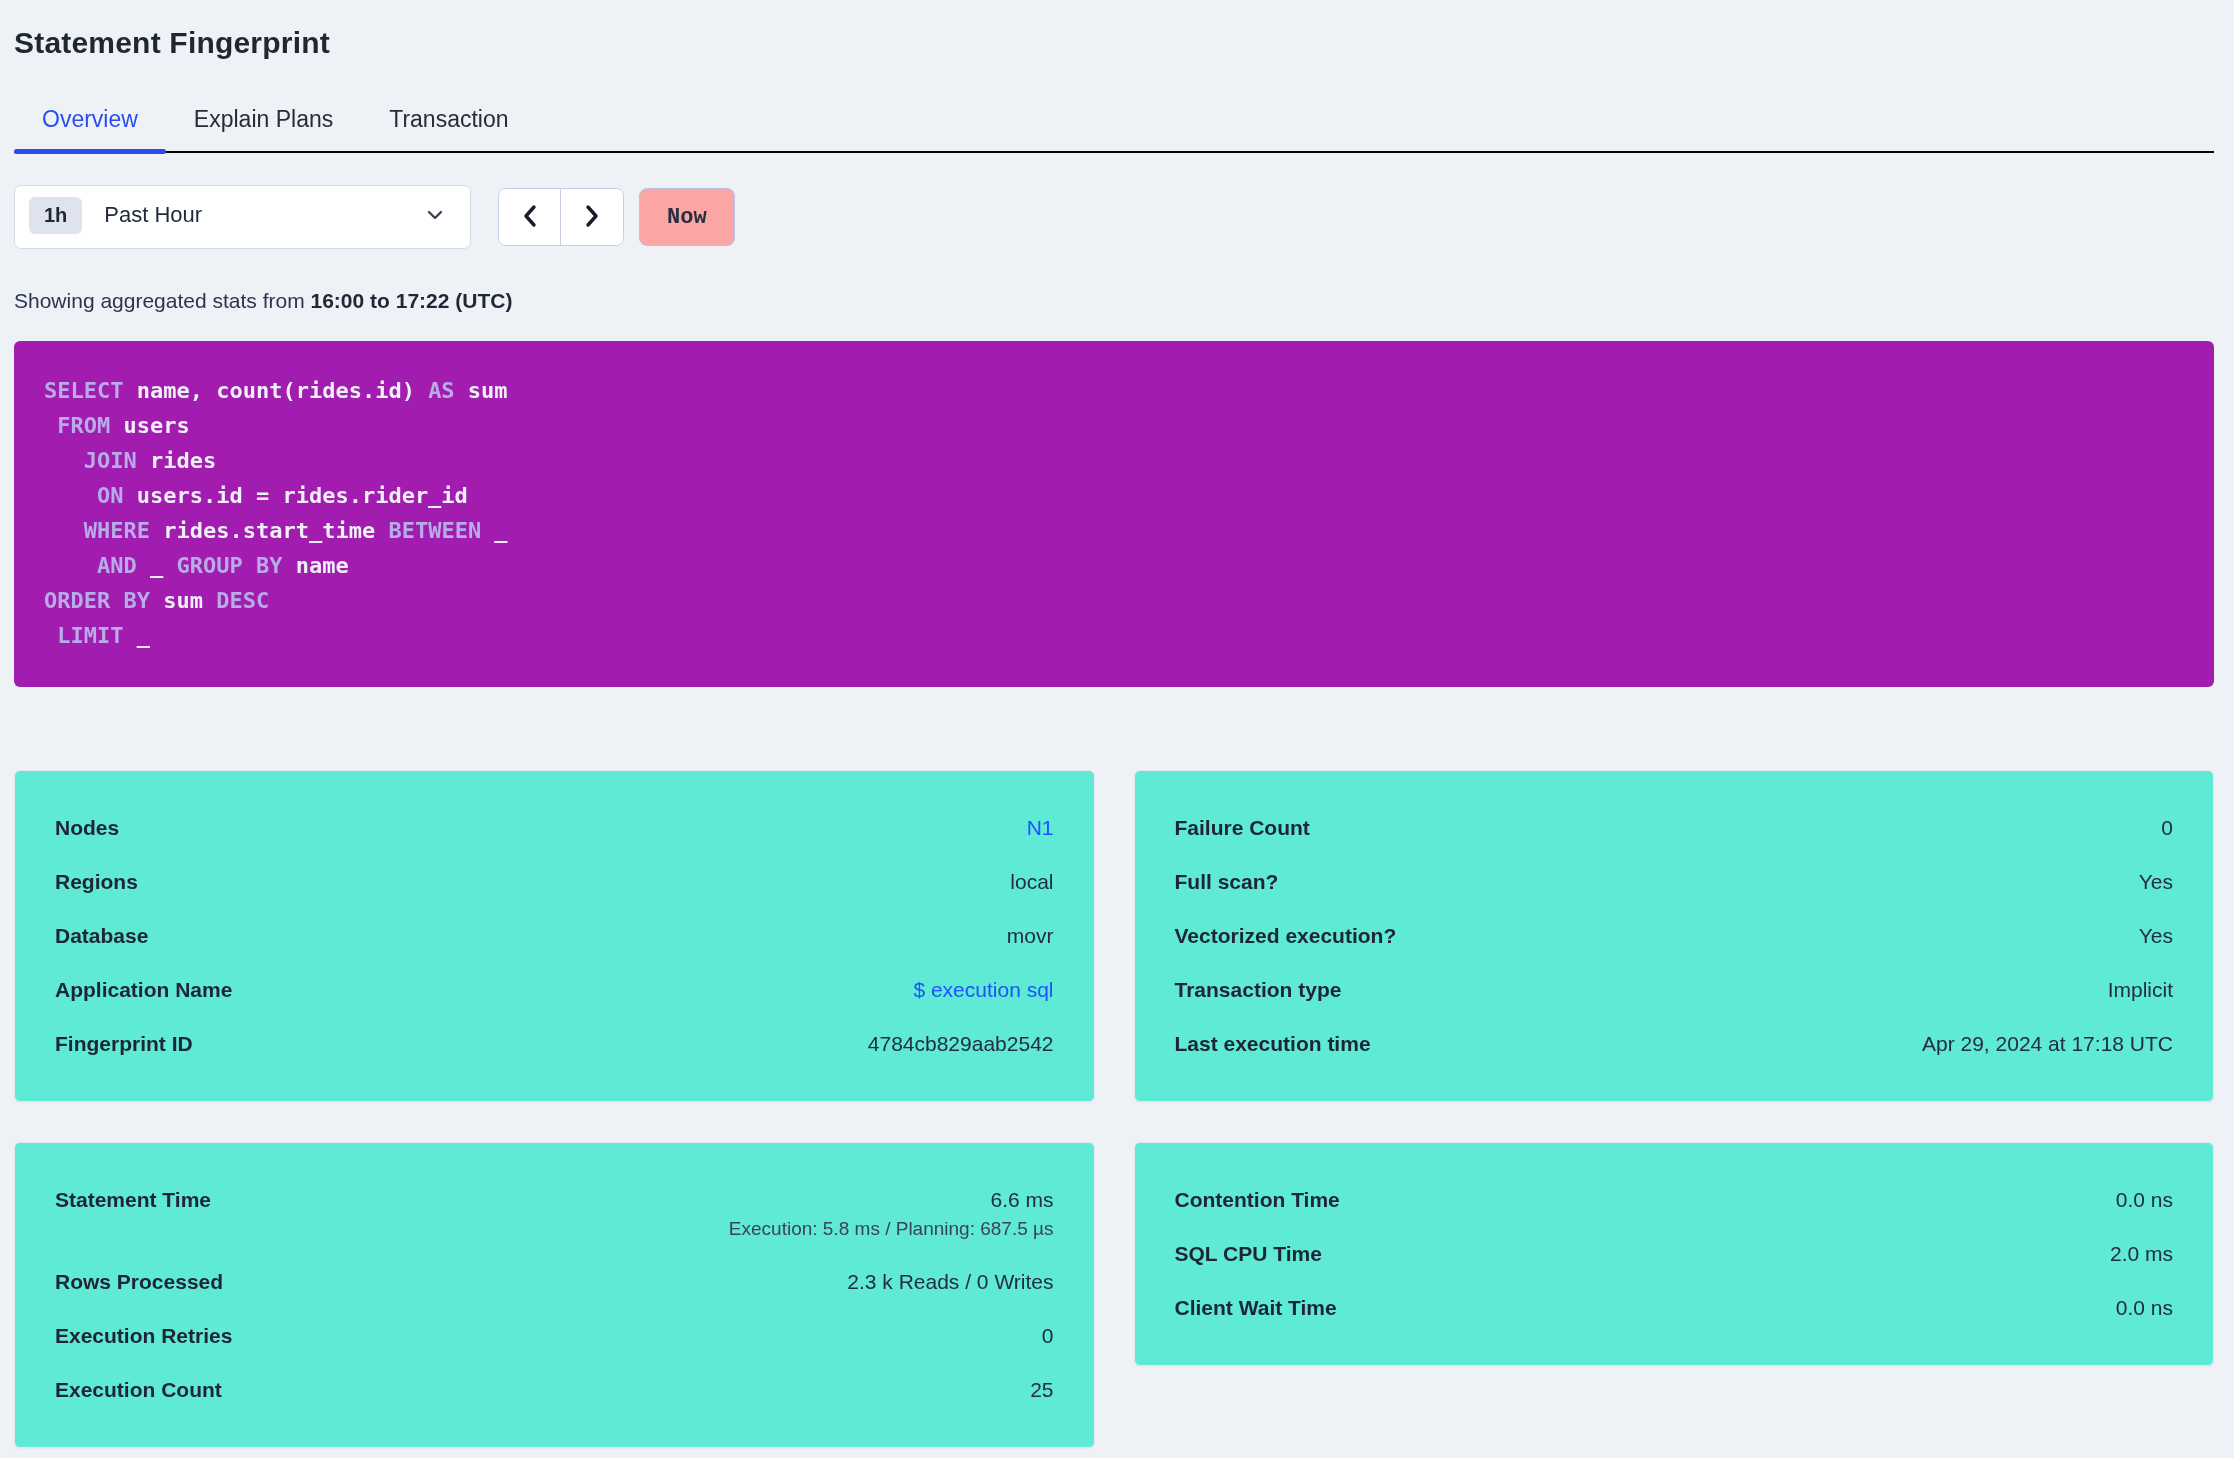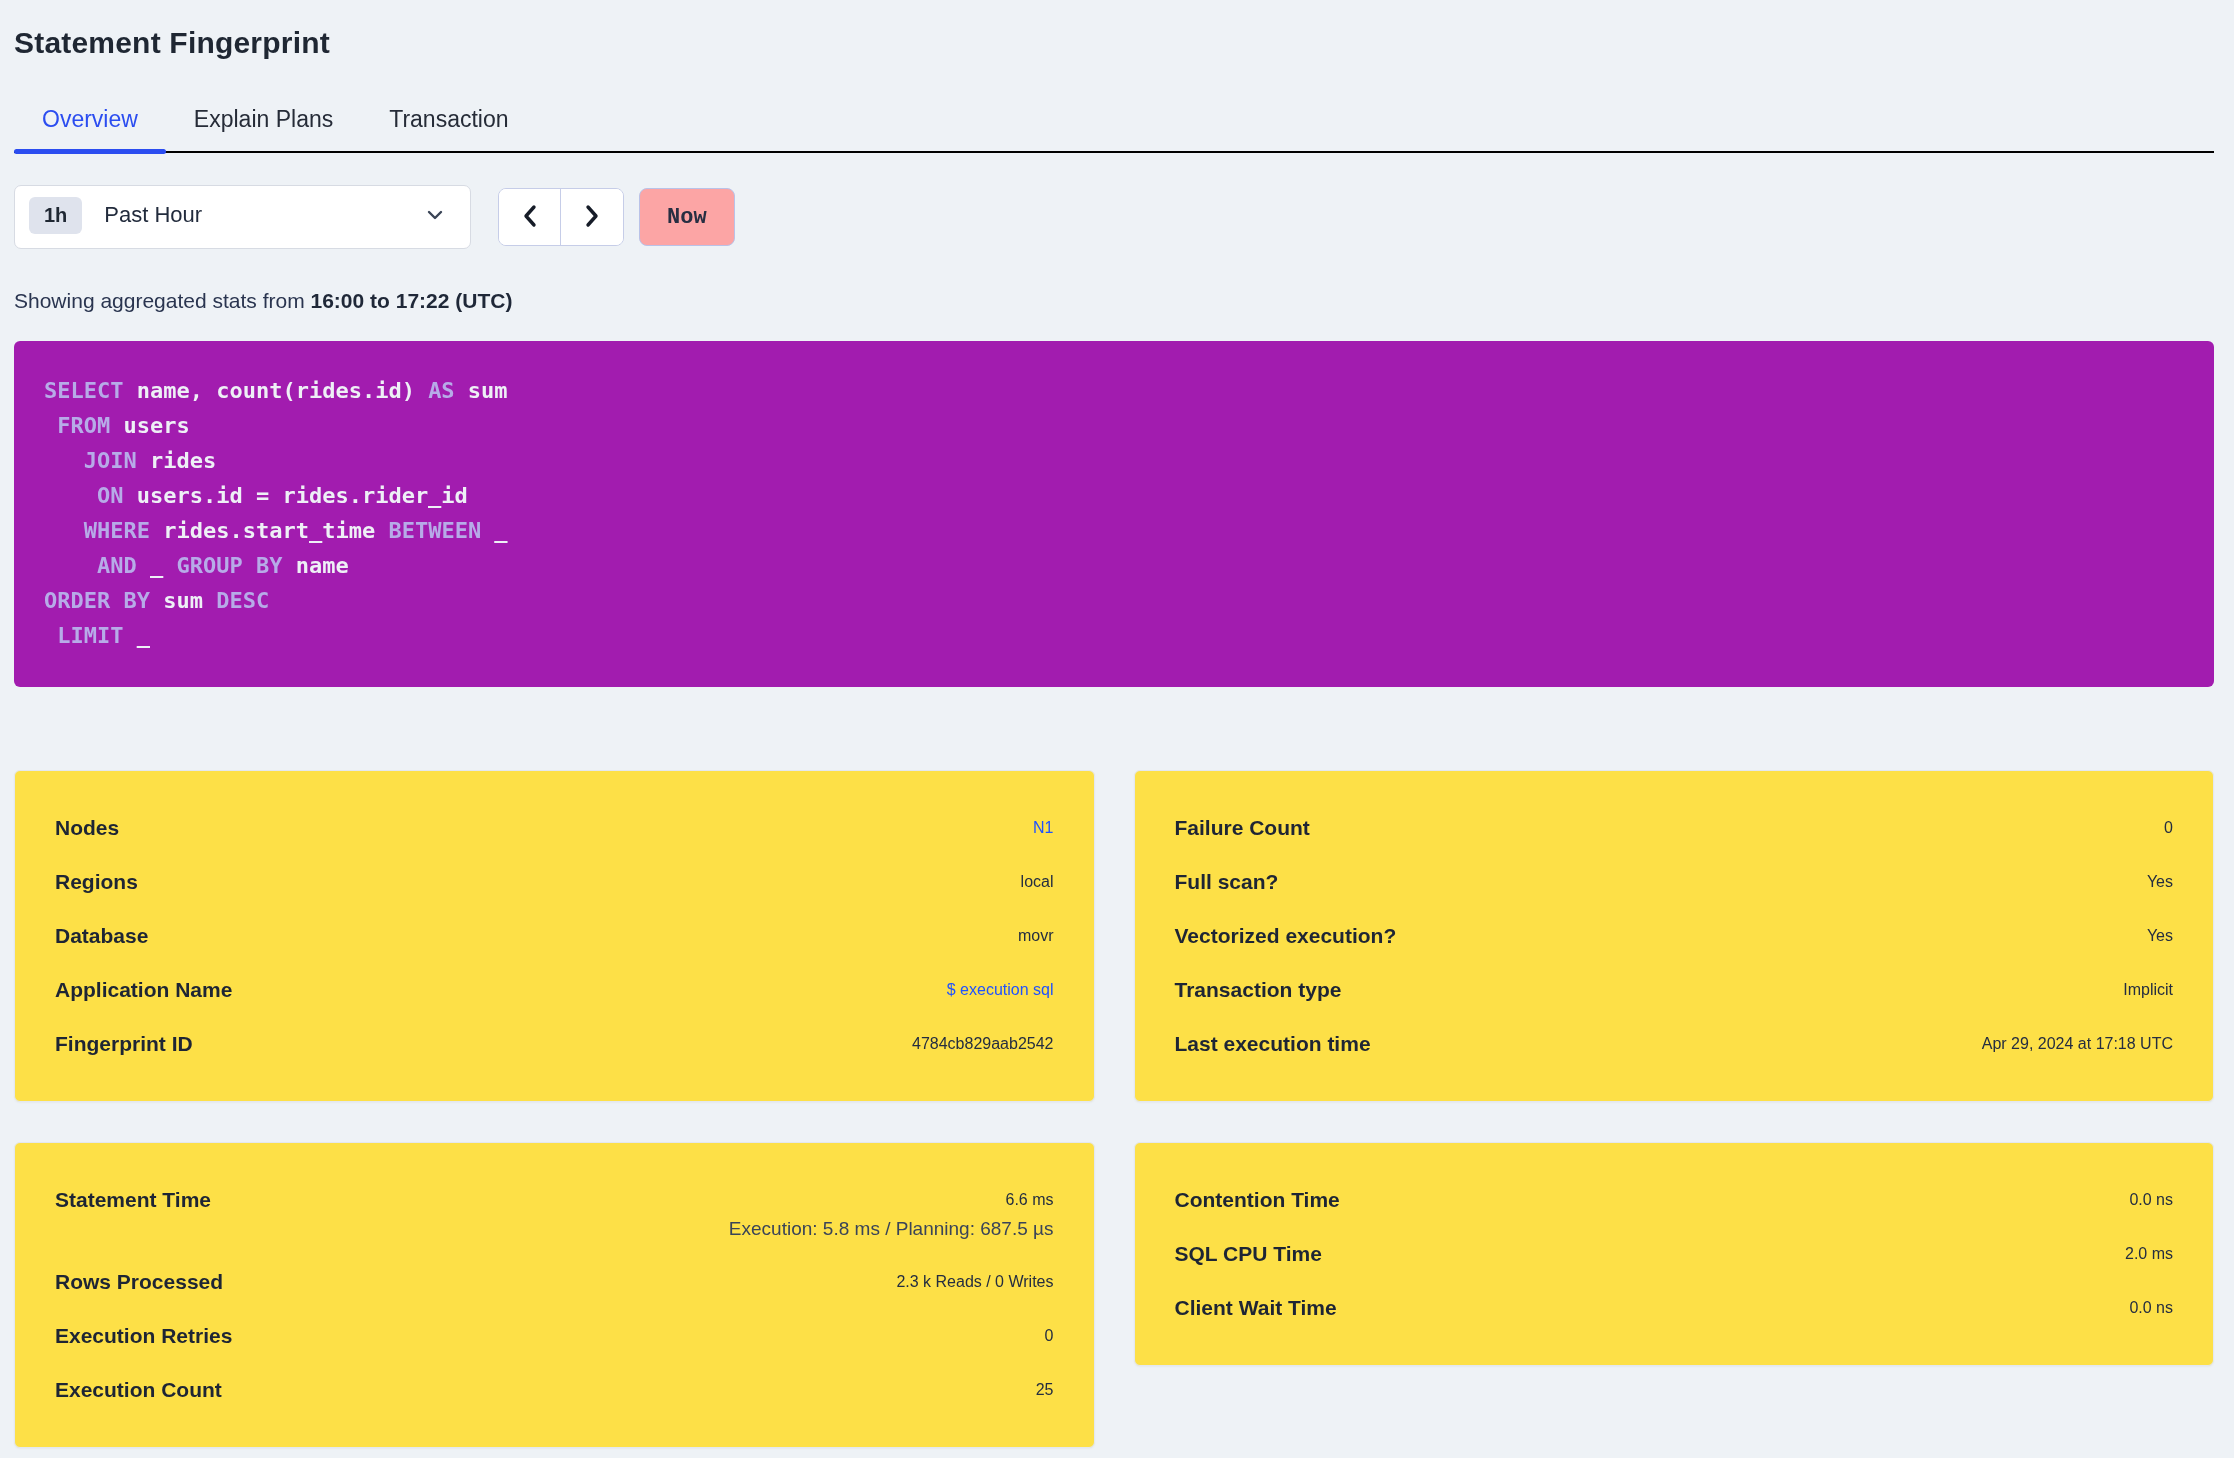--- a/index.html
+++ b/index.html
@@ -88,31 +88,31 @@
   .sql-line .kw { color:#b7abe8; }
 
   
   .cards {
     display:grid; grid-template-columns:1fr 1fr;
     column-gap:39px; row-gap:40px;
     margin-top:83px;
     align-items:start;
   }
   .card {
-    background:#fde047; border:1px solid #e4e8ee; border-radius:6px;
+    background:#5eead4; border:1px solid #e4e8ee; border-radius:6px;
     padding:30px 40px;
     box-shadow:0 1px 2px rgba(20,30,60,.04);
   }
   .card-row { display:flex; justify-content:space-between; align-items:flex-start; }
   .row-label {
     font-size:21px; font-weight:700; color:#1e2534;
     line-height:54px; white-space:nowrap;
   }
   .row-values { text-align:right; }
-  .row-value { font-size:16px; color:#242d40; line-height:54px; }
+  .row-value { font-size:21px; color:#242d40; line-height:54px; }
   .row-value.link { color:#1f52ff; cursor:pointer; }
   .row-sub {
     font-size:19px; color:#3a4458; line-height:28px;
     margin-top:-12px; padding-bottom:12px;
   }
 </style>
 </head>
 <body>
 
 <div class="page">

